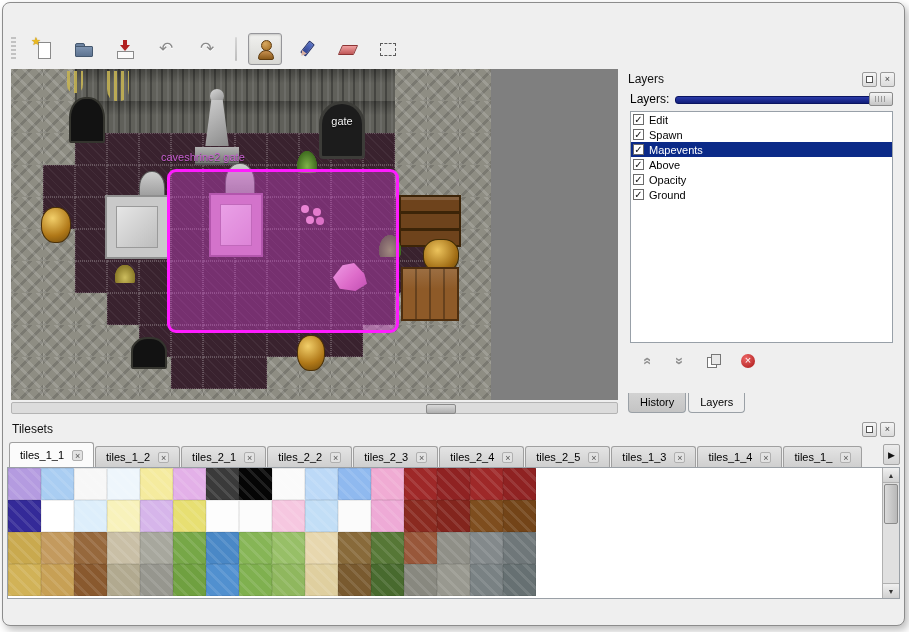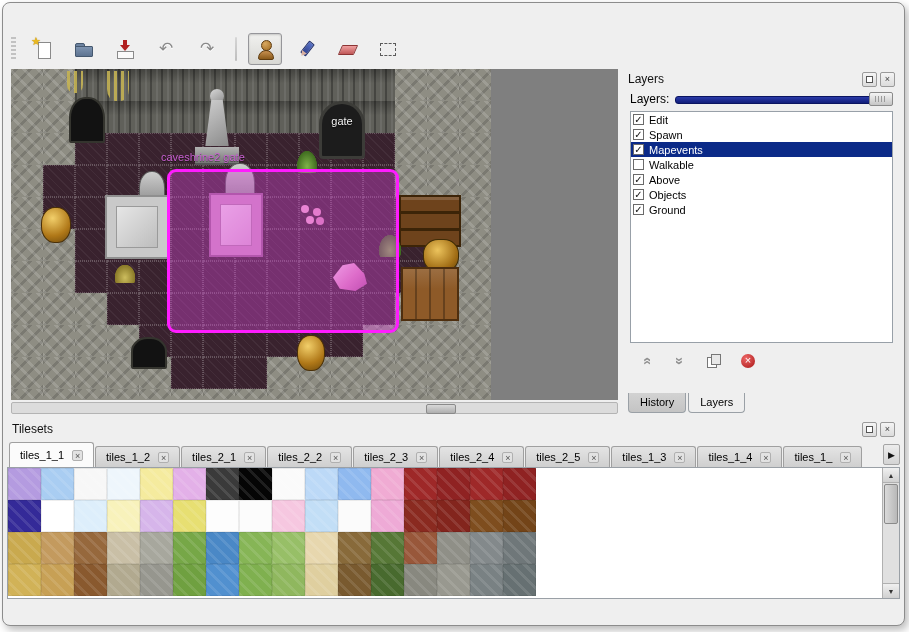--- a/index.html
+++ b/index.html
@@ -378,30 +378,26 @@
         </div>
         <div class="layer-row">
           <span class="cb">✓</span>
           <span class="layer-name">Spawn</span>
         </div>
         <div class="layer-row selected">
           <span class="cb">✓</span>
           <span class="layer-name">Mapevents</span>
         </div>
         <div class="layer-row">
-          <span class="cb"></span>
-          <span class="layer-name">Walkable</span>
+          <span class="cb">✓</span>
+          <span class="layer-name">Above</span>
         </div>
         <div class="layer-row">
           <span class="cb">✓</span>
-          <span class="layer-name">Above</span>
-        </div>
-        <div class="layer-row">
-          <span class="cb">✓</span>
-          <span class="layer-name">Objects</span>
+          <span class="layer-name">Opacity</span>
         </div>
         <div class="layer-row">
           <span class="cb">✓</span>
           <span class="layer-name">Ground</span>
         </div>
       </div>
     <div class="layer-btns">
         <div class="lbtn">
           <span class="lic lic-raise"></span>
         </div>

